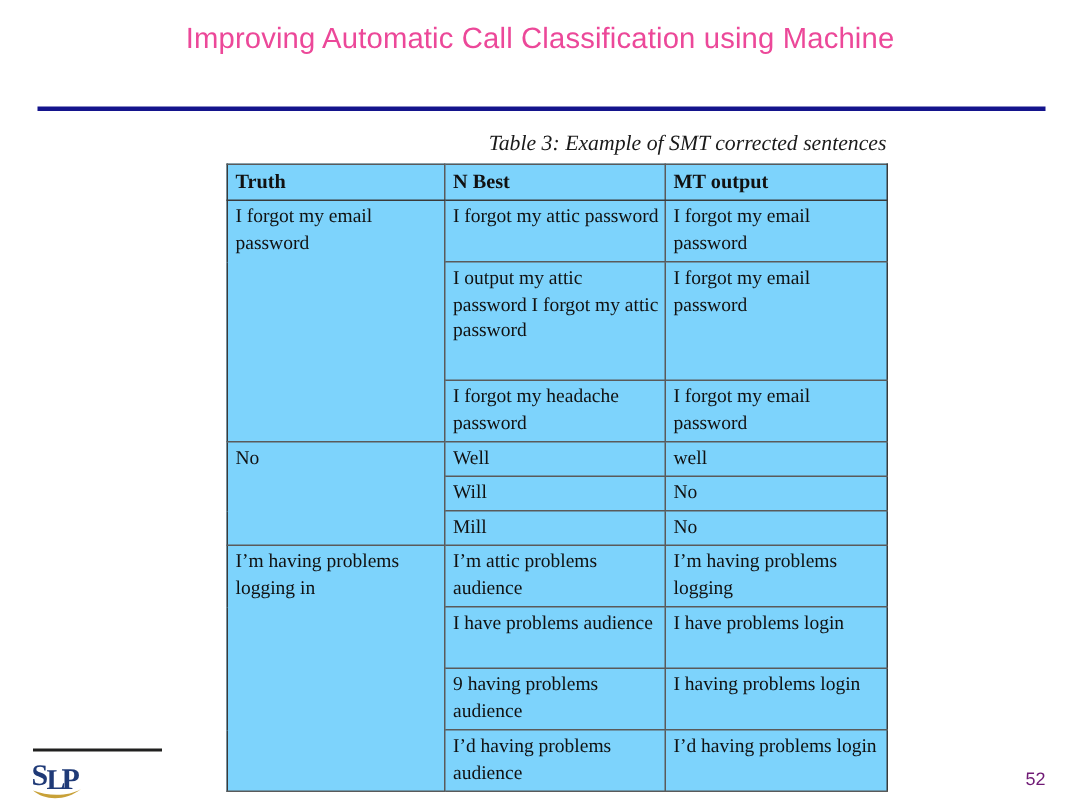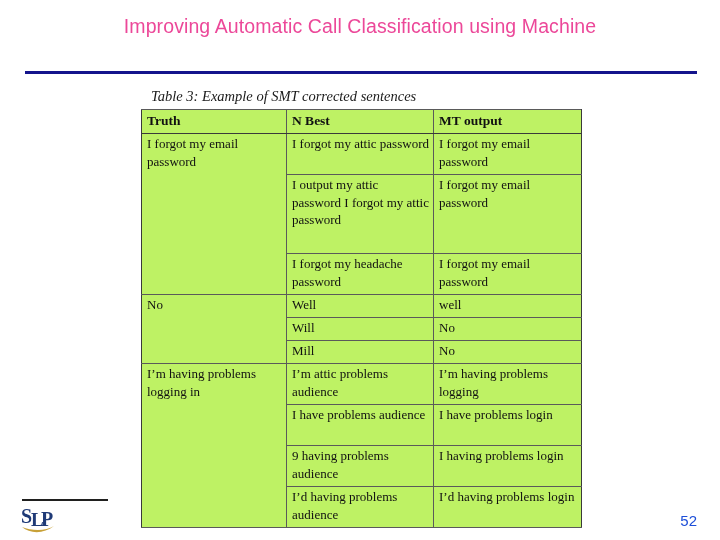--- a/index.html
+++ b/index.html
@@ -36,40 +36,40 @@
     height: 3px;
     background: #14148c;
   }
 
   
   #table-caption {
     position: absolute;
     left: 151px;
     top: 88px;
     width: 440px;
-    text-align: left;
+    text-align: right;
     font-family: "Liberation Serif", serif;
     font-style: italic;
     font-size: 14.5px;
     color: #1a1a1a;
     white-space: nowrap;
   }
 
   
   #smt-table {
     position: absolute;
-    left: 141px;
+    left: 151px;
     top: 109px;
     width: 440px;
     border-collapse: collapse;
     table-layout: fixed;
     font-family: "Liberation Serif", serif;
     font-size: 13px;
     color: #111111;
-    background: #bef264;
+    background: #7dd3fc;
   }
   #smt-table col.c1 { width: 145px; }
   #smt-table col.c2 { width: 147px; }
   #smt-table col.c3 { width: 148px; }
 
   #smt-table td, #smt-table th {
     border: 1px solid #5a5a5a;
     padding: 1px 4px 2px 5px;
     vertical-align: top;
     text-align: left;
@@ -103,22 +103,22 @@
     left: 20px;
     top: 503px;
     width: 50px;
     height: 32px;
   }
   #page-number {
     position: absolute;
     right: 23px;
     top: 512px;
     font-family: "Liberation Sans", sans-serif;
-    font-size: 15px;
-    color: #1d4ed8;
+    font-size: 12px;
+    color: #701a75;
   }
 </style>
 </head>
 <body>
 
 <div id="slide-title">
   <span>Improving Automatic Call Classification using Machine</span><br>
 </div>
 <div id="title-divider"></div>
 

